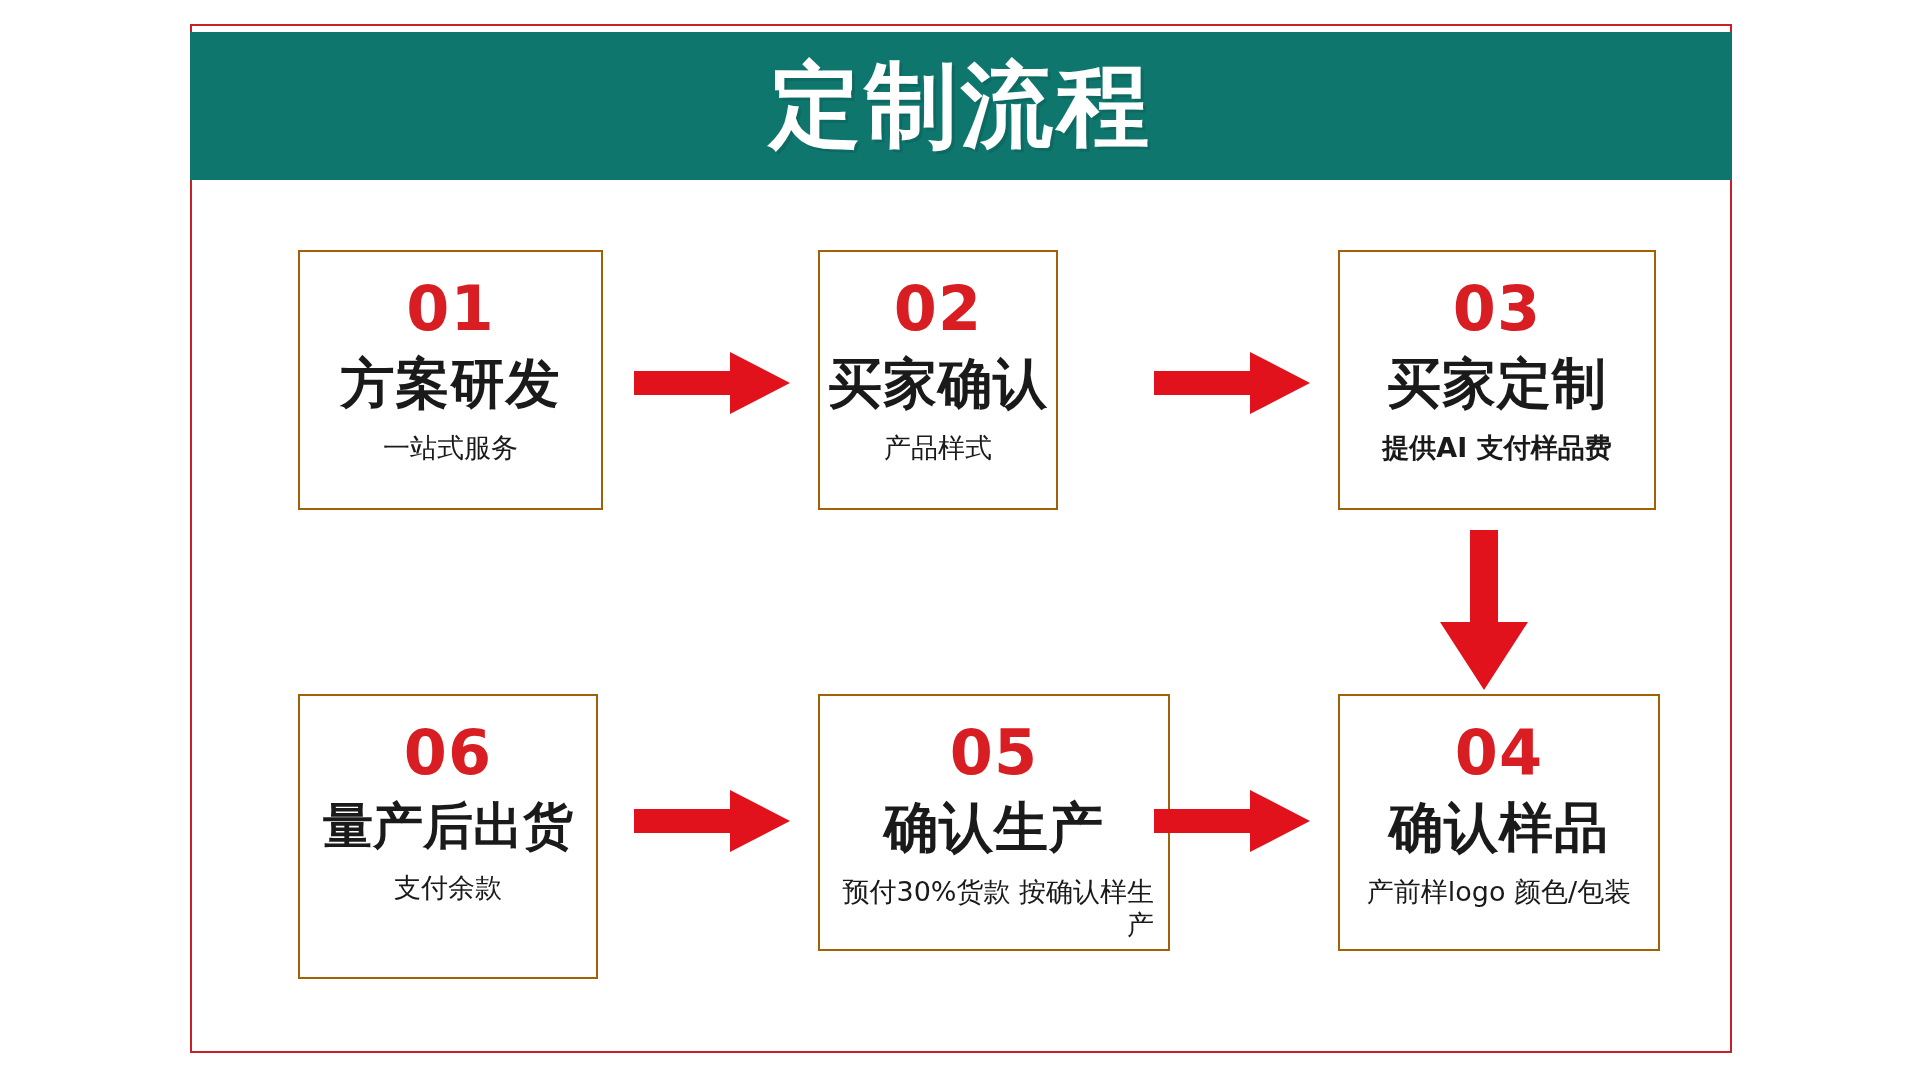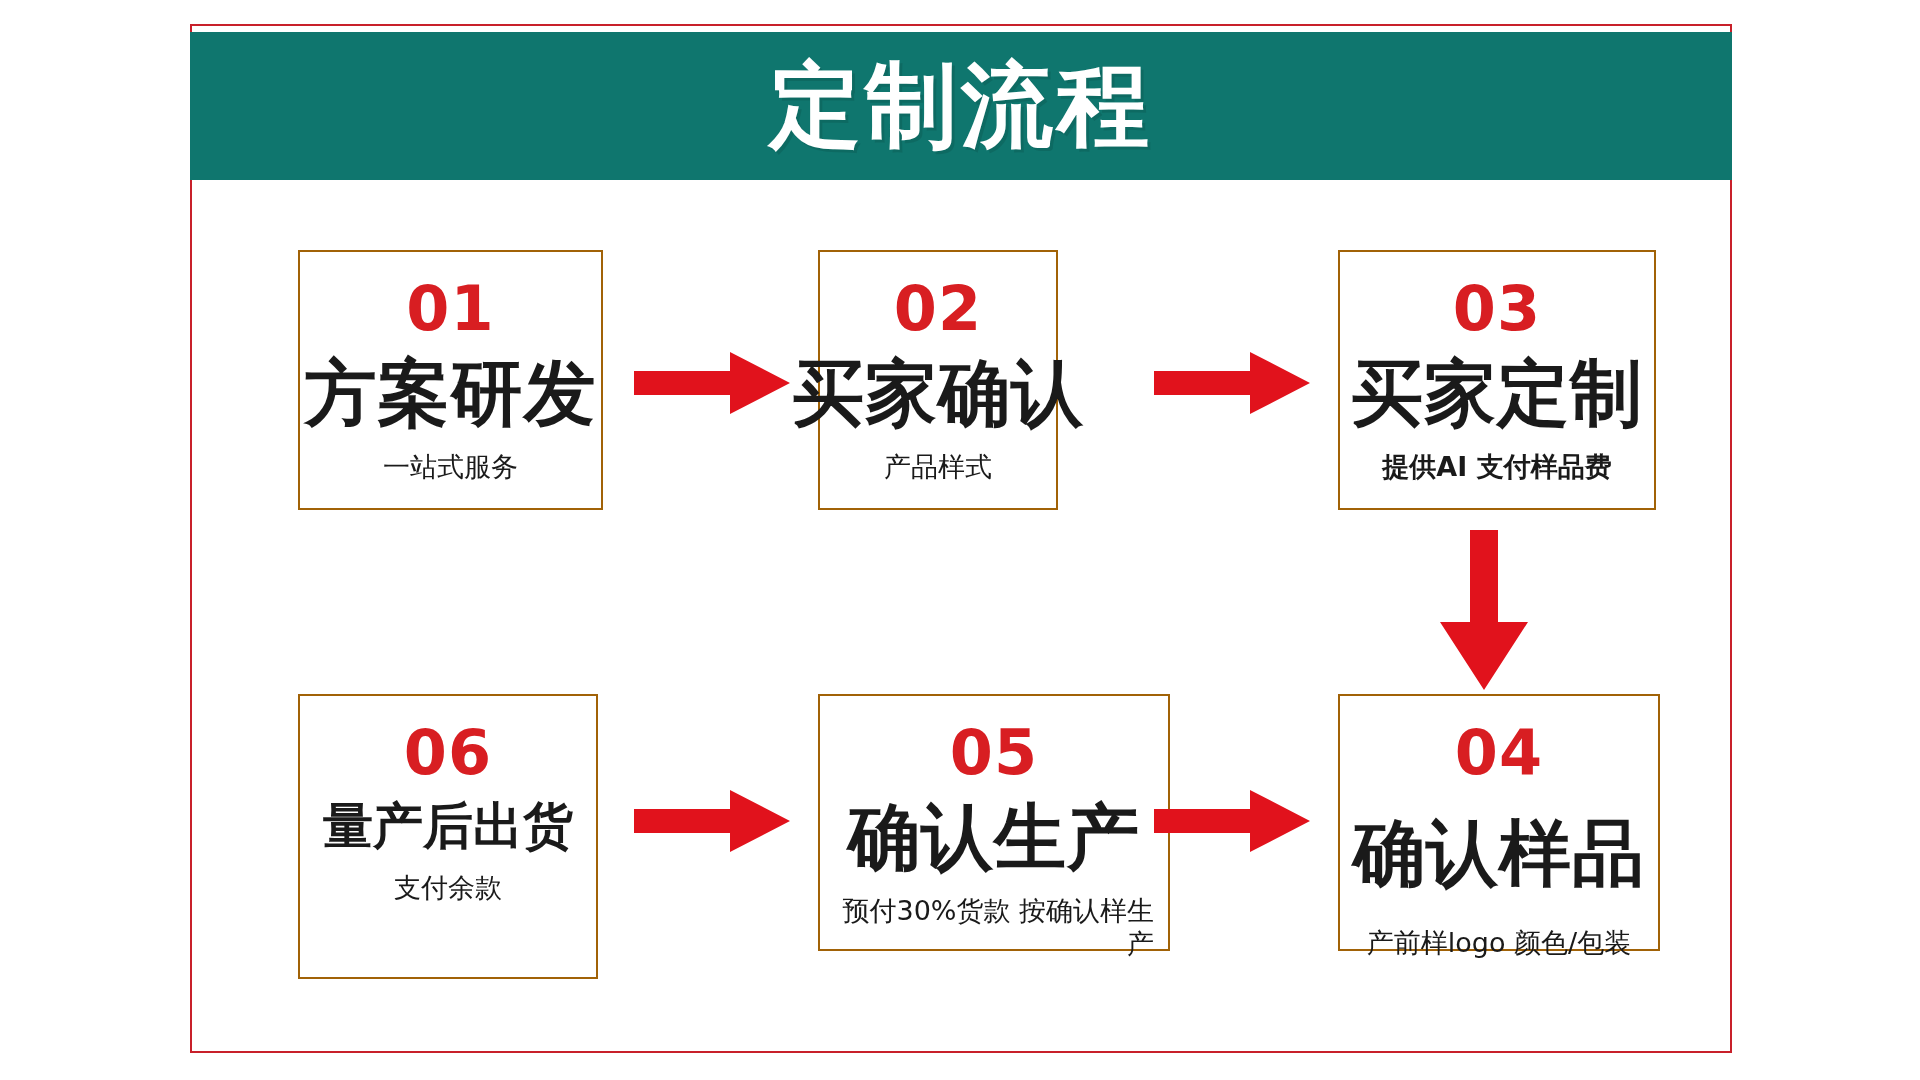--- a/index.html
+++ b/index.html
@@ -65,21 +65,21 @@
   .step-num {
     color: #D81E22;
     font-weight: bold;
     font-size: 62px;
     line-height: 1;
     letter-spacing: 1px;
   }
   .step-title {
     color: #1a1a1a;
     font-weight: bold;
-    font-size: 72px;
+    font-size: 54px;
     line-height: 1.05;
     margin-top: 16px;
     white-space: nowrap;
     letter-spacing: 1px;
   }
   .step-title.wide {
     font-size: 50px;
     letter-spacing: 0px;
   }
   .step-desc {
@@ -90,21 +90,21 @@
     margin-top: 18px;
     text-align: right;
     max-width: 92%;
   }
   .step-desc.semi { font-weight: 600; }
 
   
   #box-01 { left: 298px; top: 250px;  width: 305px; height: 260px; }
   #box-02 { left: 818px; top: 250px;  width: 240px; height: 260px; }
   #box-03 { left: 1338px; top: 250px; width: 318px; height: 260px; }
-  #box-04 { left: 1338px; top: 694px; width: 322px; height: 257px; gap: 16px; }
+  #box-04 { left: 1338px; top: 694px; width: 322px; height: 257px; }
   #box-05 { left: 818px;  top: 694px; width: 352px; height: 257px; }
   #box-06 { left: 298px;  top: 694px; width: 300px; height: 285px; }
 
   
   .arrow-right {
     position: absolute;
     display: block;
   }
   .arrow-down {
     position: absolute;

